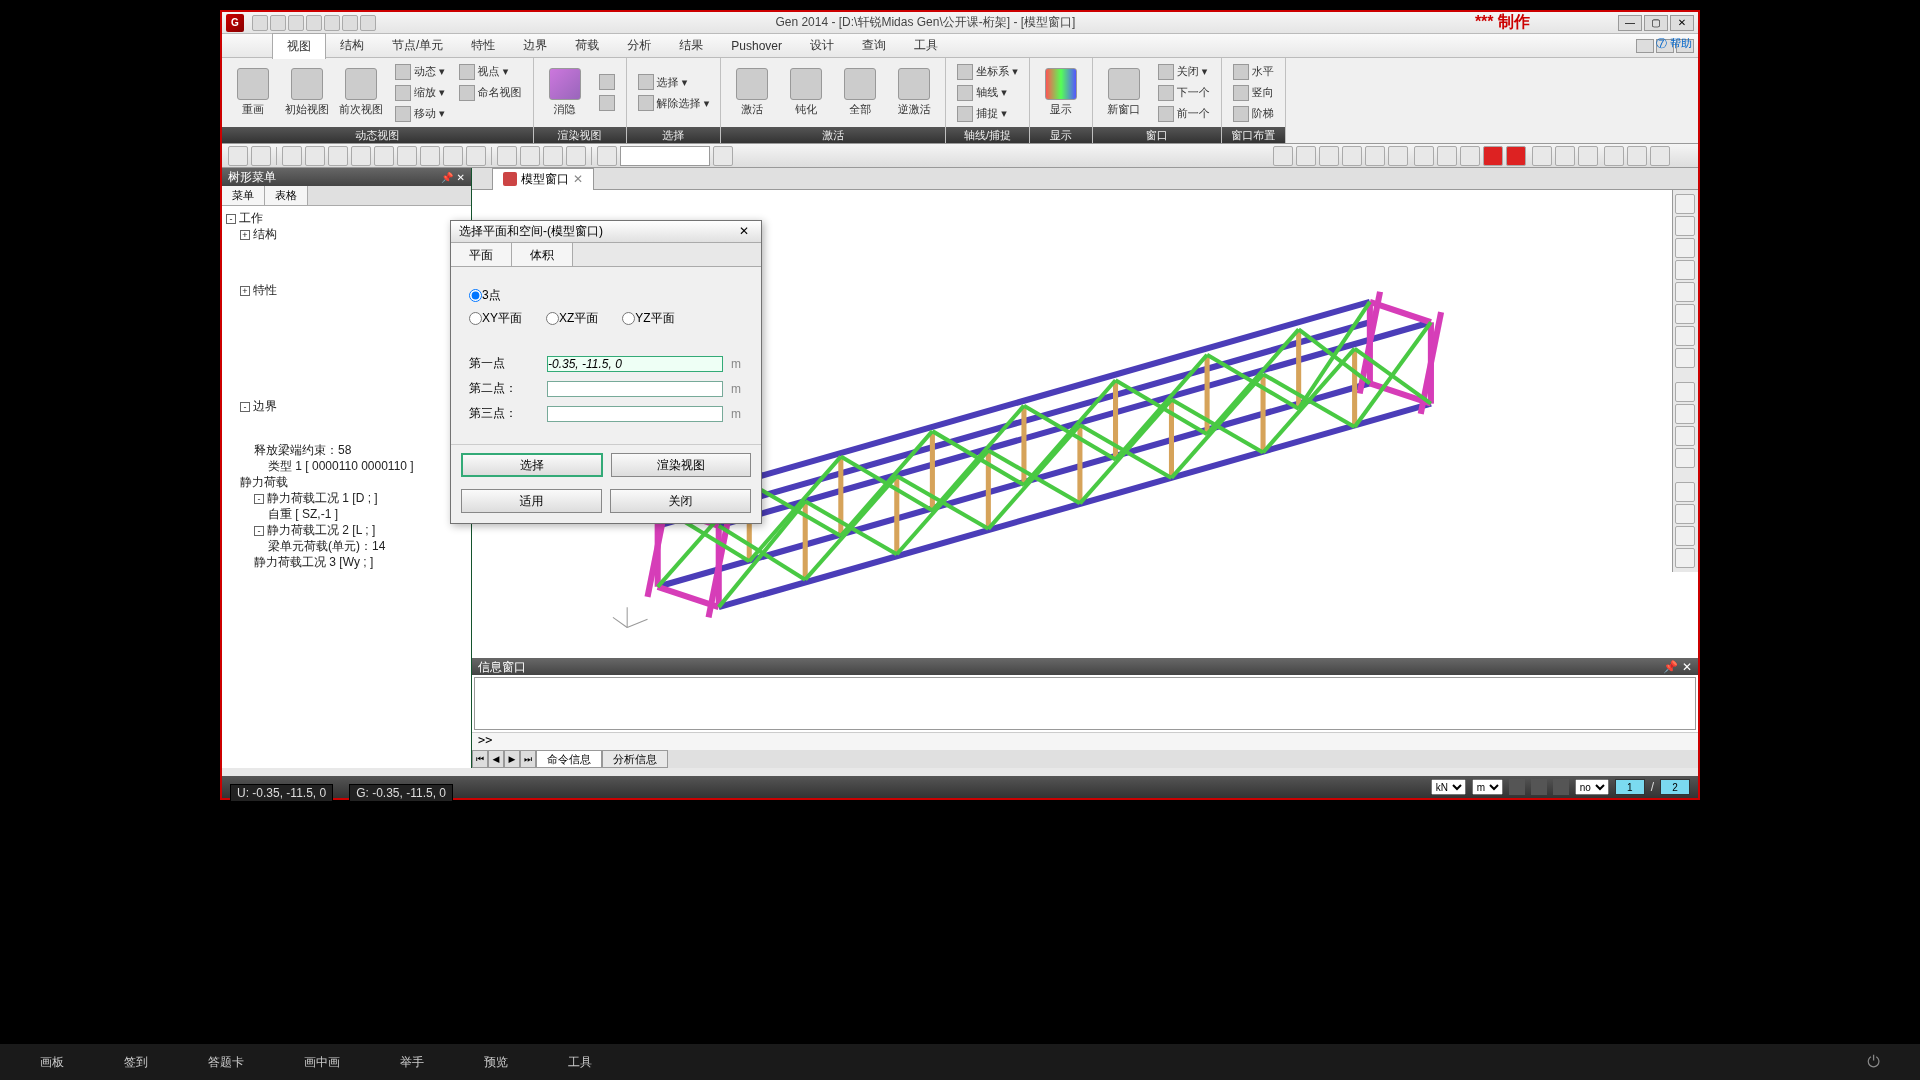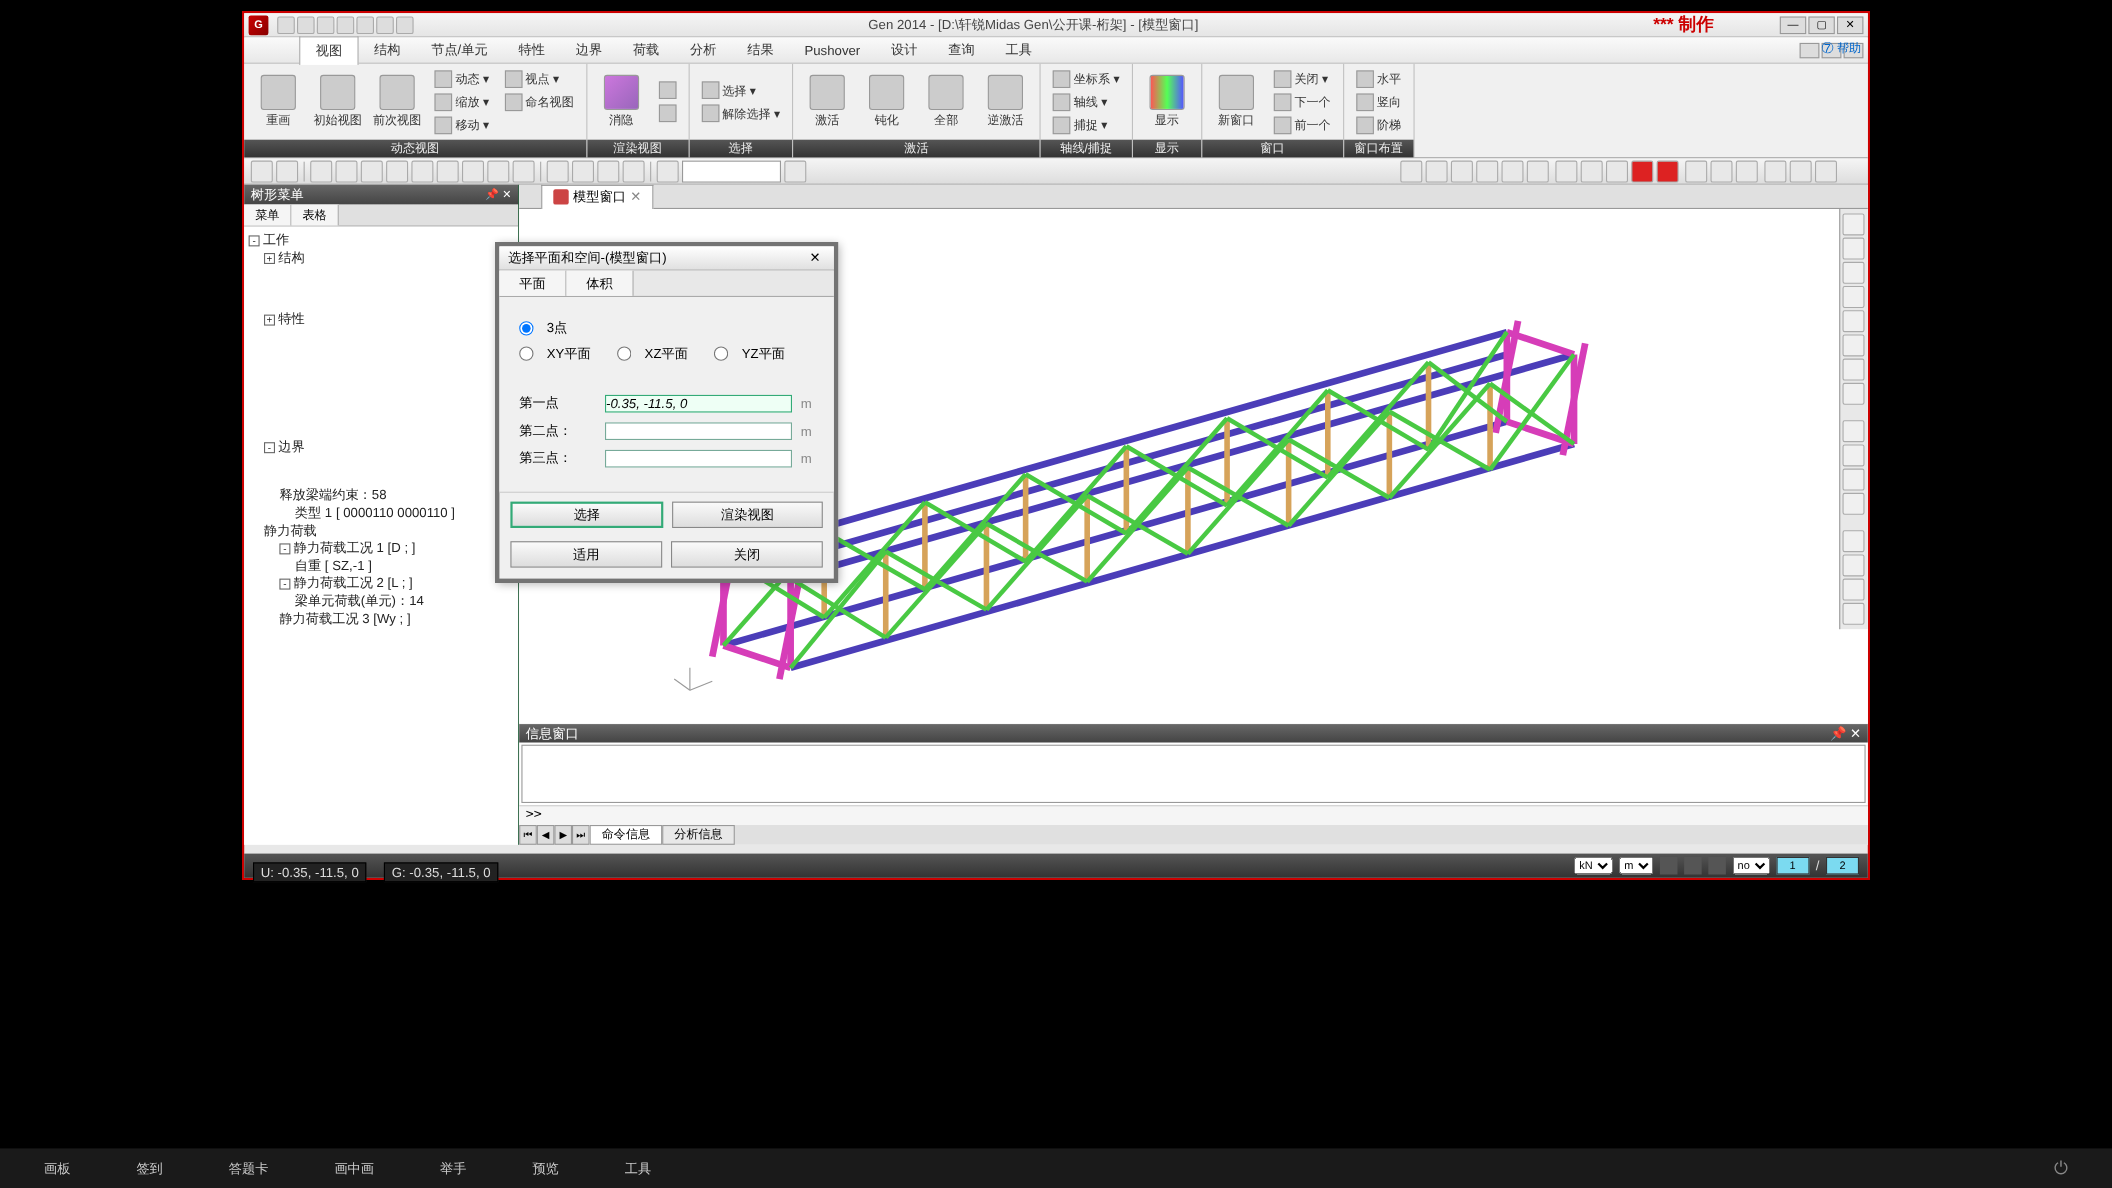--- a/index.html
+++ b/index.html
@@ -3,21 +3,21 @@
 <meta charset="utf-8">
 <style>
 *{margin:0;padding:0;box-sizing:border-box;font-family:"Microsoft YaHei",SimSun,Arial,sans-serif;font-size:12px;}
 body{background:#000;overflow:hidden;width:1920px;height:1080px;}
 .app-window{position:absolute;left:220px;top:10px;width:1480px;height:790px;background:#e8e8e8;border:2px solid #c00;}
 .titlebar{height:22px;background:linear-gradient(#f5f5f5,#e5e5e5);display:flex;align-items:center;padding:0 4px;border-bottom:1px solid #bbb;}
 .titlebar .app-icon{width:18px;height:18px;background:linear-gradient(135deg,#c00,#800);border-radius:2px;margin-right:4px;display:flex;align-items:center;justify-content:center;color:#fff;font-weight:bold;font-size:10px;}
 .titlebar .qat{display:flex;gap:2px;margin-left:4px;}
 .titlebar .qat span{width:16px;height:16px;background:#ddd;border:1px solid #aaa;border-radius:2px;}
 .titlebar .title-text{flex:1;text-align:center;color:#444;font-size:12px;}
-.titlebar .watermark{color:#c00;font-weight:bold;font-size:16px;margin-right:60px;}
+.titlebar .watermark{color:#c00;font-weight:bold;font-size:16px;margin-right:88px;}
 .titlebar .win-controls{display:flex;gap:2px;}
 .titlebar .win-controls span{width:24px;height:16px;background:#ddd;border:1px solid #999;text-align:center;line-height:14px;font-size:10px;}
 .help-link{position:absolute;right:6px;top:24px;color:#06c;font-size:11px;}
 .menubar{height:24px;background:linear-gradient(#fafafa,#e8e8e8);display:flex;align-items:center;border-bottom:1px solid #bbb;padding-left:50px;}
 .menubar .menu-item{padding:4px 14px;color:#333;cursor:pointer;text-align:right;}
 .menubar .menu-item.active{background:#fff;border:1px solid #aaa;border-bottom:none;}
 .menubar .mdi-controls{margin-left:auto;display:flex;gap:2px;padding-right:4px;}
 .menubar .mdi-controls span{width:18px;height:14px;background:#ddd;border:1px solid #999;}
 .ribbon{height:86px;background:#f0f0f0;border-bottom:1px solid #999;display:flex;}
 .ribbon-group{border-right:1px solid #c0c0c0;display:flex;flex-direction:column;}
@@ -63,28 +63,28 @@
 .info-panel .content{flex:1;background:#fff;border:1px solid #999;margin:2px;}
 .info-panel .prompt{height:18px;background:#f5f5f5;border-top:1px solid #ccc;padding:0 6px;font-family:monospace;}
 .info-panel .tabs{height:18px;display:flex;background:#e0e0e0;}
 .info-panel .tabs .nav{width:16px;border:1px solid #999;background:#ddd;text-align:center;line-height:16px;font-size:9px;}
 .info-panel .tabs .tab{padding:0 10px;border:1px solid #999;background:#fff;font-size:11px;line-height:16px;}
 .statusbar{position:absolute;bottom:0;left:0;right:0;height:22px;background:linear-gradient(#555,#333);color:#ddd;display:flex;align-items:center;padding:0 8px;gap:16px;font-size:11px;}
 .statusbar .seg{background:#222;border:1px solid #000;padding:1px 6px;margin-top:12px;}
 .statusbar .r{margin-left:auto;display:flex;gap:6px;align-items:center;}
 .statusbar .r input{width:30px;height:16px;background:#7bdaf0;border:1px solid #333;font-size:10px;text-align:center;}
 .statusbar .r select{height:16px;font-size:10px;}
-.dialog{position:absolute;left:228px;top:208px;width:312px;background:#f0f0f0;border:4px solid #737373;box-shadow:2px 2px 8px rgba(0,0,0,.3);}
+.dialog{position:absolute;left:228px;top:208px;width:312px;background:#f0f0f0;border:1px solid #737373;box-shadow:2px 2px 8px rgba(0,0,0,.3);}
 .dialog .dlg-title{height:22px;background:linear-gradient(#fff,#e0e0e0);border-bottom:1px solid #aaa;display:flex;align-items:center;padding:0 8px;font-size:12px;}
 .dialog .dlg-title .x{margin-left:auto;width:18px;height:16px;text-align:center;cursor:pointer;}
 .dialog .dlg-tabs{height:24px;display:flex;border-bottom:1px solid #aaa;background:#e8e8e8;}
 .dialog .dlg-tabs span{padding:4px 18px;border-right:1px solid #aaa;background:#f5f5f5;}
 .dialog .dlg-body{padding:14px 18px;background:#f0f0f0;}
 .dialog .radio-row{display:flex;gap:24px;margin:6px 0;}
-.dialog .radio-row label{display:flex;gap:12px;}
+.dialog .radio-row label{display:flex;gap:0;}
 .dialog .field-row{display:flex;align-items:center;gap:8px;margin:8px 0;}
 .dialog .field-row .lbl{width:70px;}
 .dialog .field-row input{flex:1;height:16px;border:1px solid #7a9;background:#fff;padding:0 0;font-style:italic;}
 .dialog .field-row input.active{border:1px solid #3a7;background:#eefff5;}
 .dialog .field-row .m{width:12px;color:#888;}
 .dialog .btn-row{display:flex;gap:8px;padding:8px 10px;border-top:1px solid #ccc;}
 .dialog .btn-row button{flex:1;height:24px;background:linear-gradient(#fafafa,#ddd);border:1px solid #888;}
 .dialog .btn-row button.sel{border:2px solid #3a7;}
 .dialog .btn-row2{display:flex;gap:8px;padding:4px 10px 10px;}
 .dialog .btn-row2 button{flex:1;height:24px;background:linear-gradient(#fafafa,#ddd);border:1px solid #888;}

